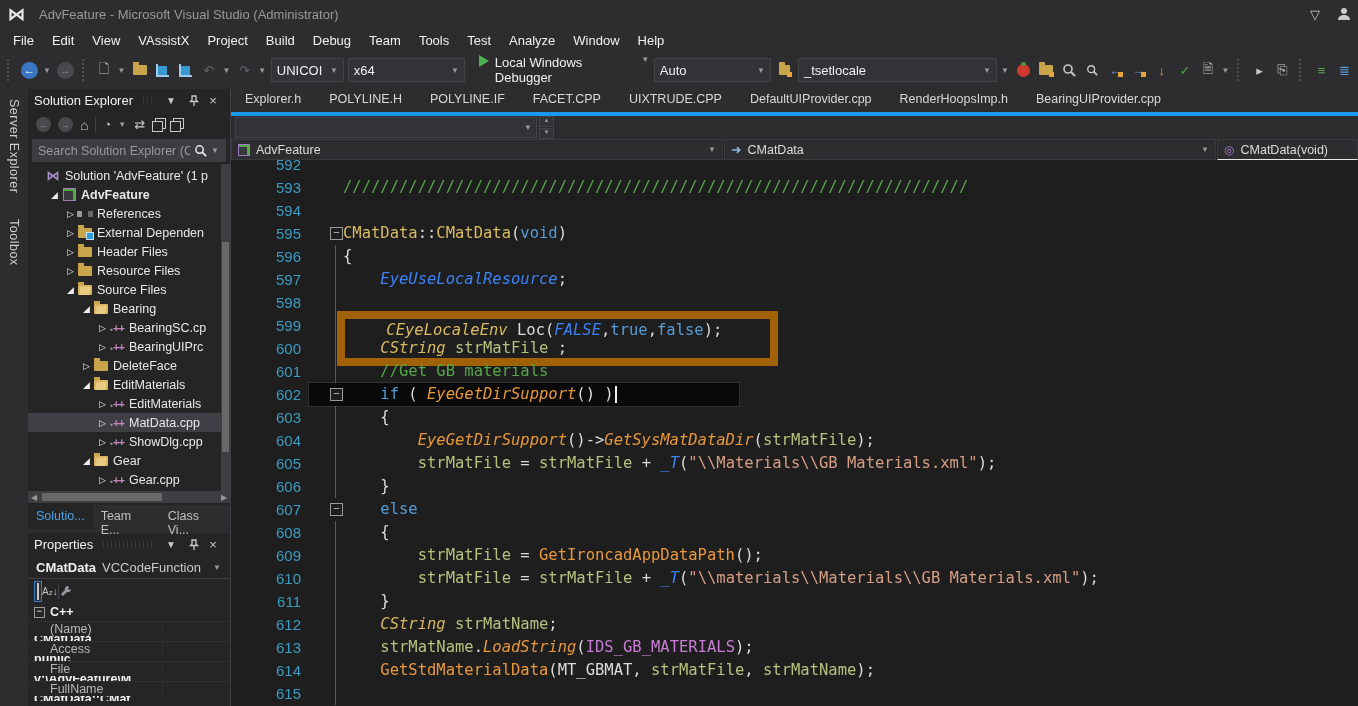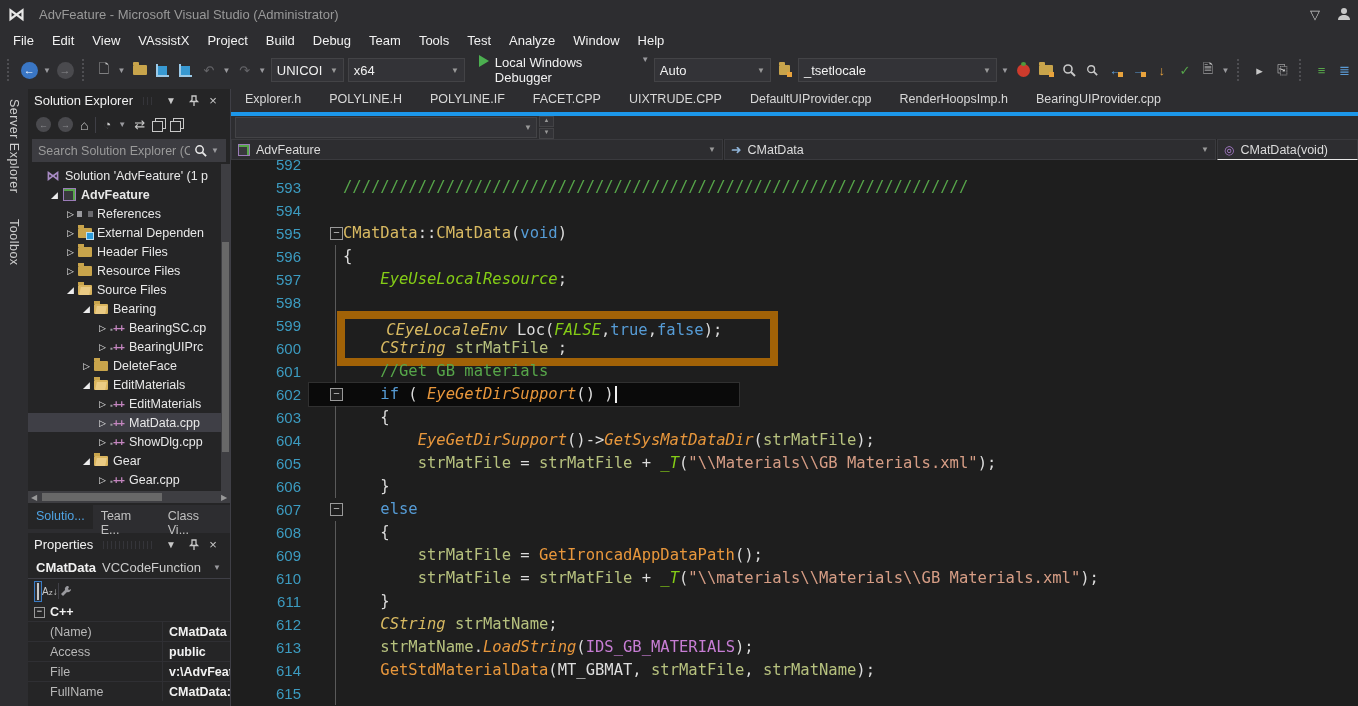--- a/index.html
+++ b/index.html
@@ -88,21 +88,21 @@
   .props-toolbar{height:24px;display:flex;align-items:center;gap:0;padding:0 6px;color:#C8C8C8;}
   .ico-cat{width:15px;height:13px;border:1px solid #C8C8C8;background:
       linear-gradient(#252526,#252526) 3px 2px/9px 1px no-repeat,
       linear-gradient(#C8C8C8,#C8C8C8) 3px 4px/9px 1px no-repeat,
       linear-gradient(#C8C8C8,#C8C8C8) 3px 7px/9px 1px no-repeat,#38383C;}
   .catbox{border:1px solid #3A7CC4;padding:2px;background:#2D2D30;}
   .azsort{font-size:10px;color:#C8C8C8;letter-spacing:0;}
   .pgrid{flex:1;font-size:12.5px;position:relative;}
   .pcat{height:18px;display:flex;align-items:center;gap:5px;padding-left:6px;font-weight:bold;color:#F1F1F1;}
   .minusbox{width:9px;height:9px;border:1px solid #9A9A9A;color:#C8C8C8;font-size:9px;line-height:7px;text-align:center;}
-  .prow{height:19px;display:flex;border-top:1px solid #2F2F33;}
+  .prow{height:19px;display:flex;border-top:1px solid #2F2F33;flex-direction:column;}
   .prow .pl{width:112px;padding-left:22px;color:#B8B8B8;display:flex;align-items:center;border-right:1px solid #2F2F33;}
   .prow .pv{flex:1;padding-left:6px;color:#F1F1F1;font-weight:bold;display:flex;align-items:center;white-space:nowrap;overflow:hidden;}
 
   
   .editor-zone{flex:1;display:flex;flex-direction:column;background:#1E1E1E;min-width:0;}
   .tabstrip{height:23px;display:flex;background:#2D2D30;}
   .dtab{padding:3px 14px 0 14px;color:#D8D8D8;font-size:12.5px;white-space:nowrap;}
   .bluestrip{height:4px;background:#1C97EA;}
   .combo-row{height:23px;display:flex;align-items:center;background:#2D2D30;gap:2px;}
   .big-combo{width:300px;height:19px;background:#333337;border:1px solid #434346;display:flex;align-items:center;margin-left:4px;}
@@ -125,21 +125,21 @@
   .cl{display:flex;height:23px;white-space:pre;}
   .ln{width:70px;text-align:right;padding-right:8px;color:#3C9BC0;flex:none;
       font-family:Liberation Sans, sans-serif;font-size:15px;}
   .outline{width:34px;flex:none;position:relative;z-index:2;}
   .outline.line::before{content:"";position:absolute;left:26px;top:0;bottom:0;border-left:1px solid #5A5A5A;}
   .obox{position:absolute;left:21px;top:5px;width:11px;height:11px;border:1px solid #9A9A9A;background:#1E1E1E;
         color:#C8C8C8;font-size:11px;line-height:9px;text-align:center;font-family:"Liberation Sans",sans-serif;}
   .ct{flex:1;color:#DCDCDC;}
   .tk-cm{color:#57A64A}.tk-kw{color:#569CD6}
   .tk-cls{color:#D9BA62}.tk-clsi{color:#D9BA62;font-style:italic}
-  .tk-mac{color:#84cc16;font-style:italic}.tk-macu{color:#C77DD4}
+  .tk-mac{color:#3b82f6;font-style:italic}.tk-macu{color:#C77DD4}
   .tk-fn{color:#E8973C;font-style:italic}.tk-fnu{color:#E8973C}
   .tk-var{color:#B6C17E}.tk-pl{color:#DCDCDC}.tk-str{color:#D69D85}
   .redbox{display:inline-block;border:8px solid #a16207;margin:-3px 0 0 -6px;padding:0 48px 16px 4px;}
   .curline{display:inline-block;background:#0A0A0A;box-shadow:0 0 0 1px #303030;margin-left:-34px;padding-left:34px;padding-right:122px;}
   .caret{display:inline-block;width:2px;height:17px;background:#F0F0F0;vertical-align:middle;margin-left:1px;}
 </style>
 </head>
 <body>
 
 <div class="app">

